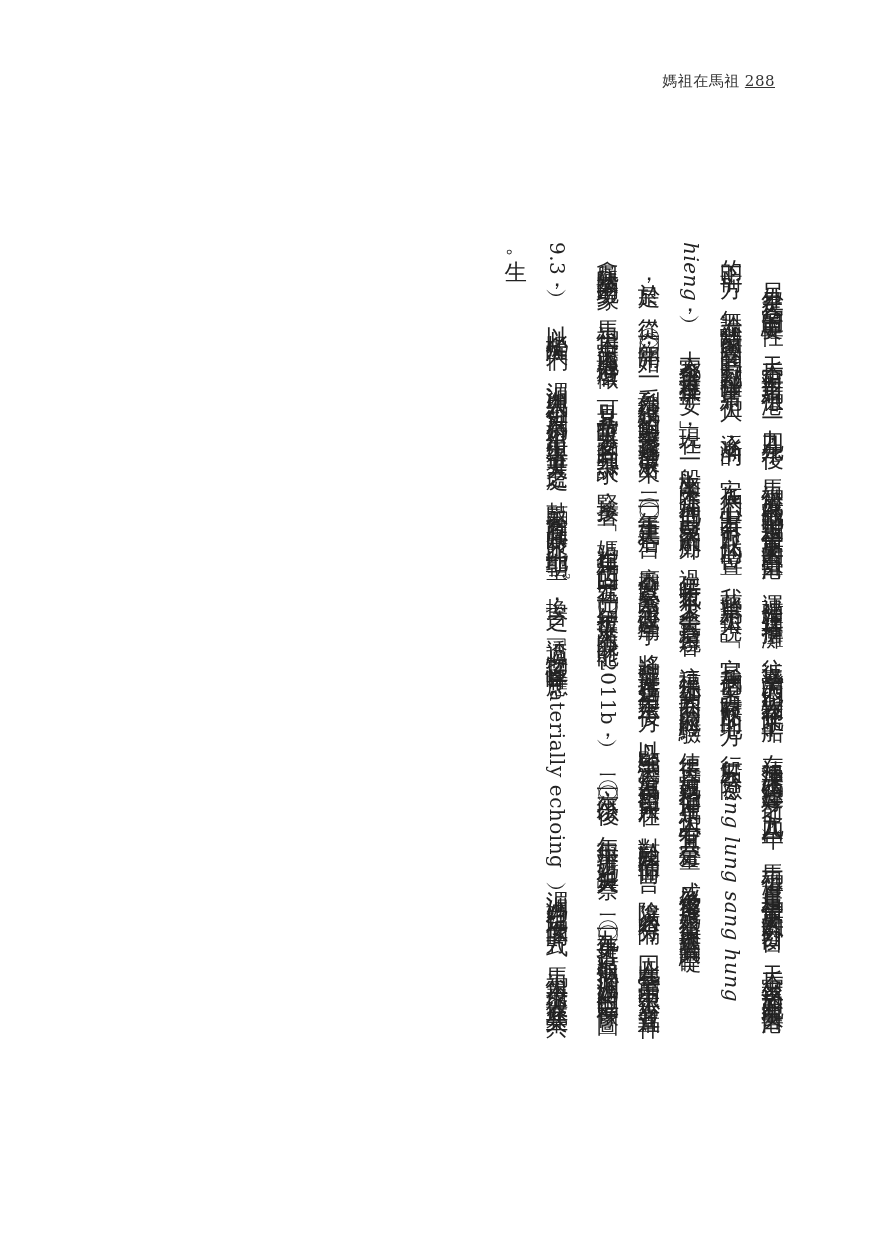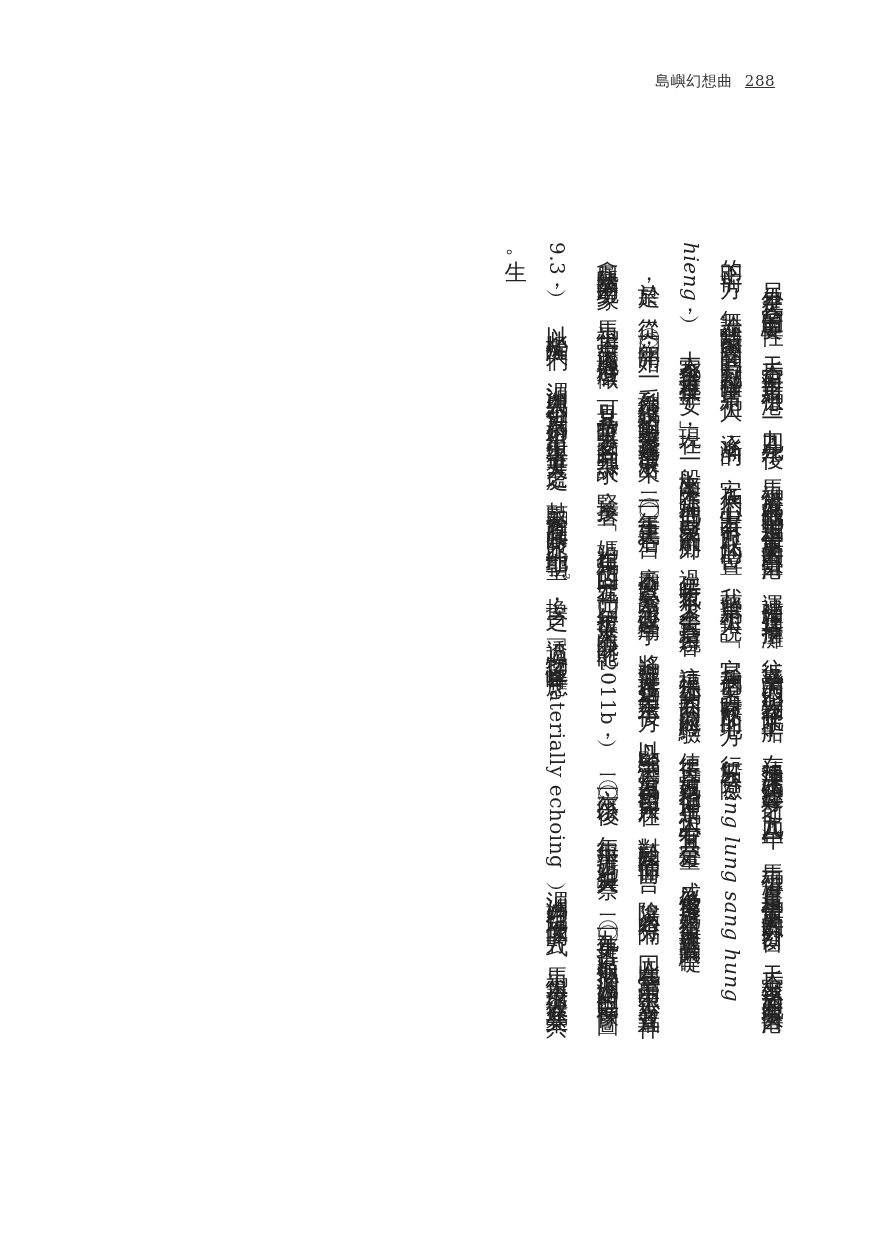--- a/index.html
+++ b/index.html
@@ -1,33 +1,33 @@
 <!DOCTYPE html>
 <html><head>
 <meta charset="utf-8">
 <style>
   html, body { margin: 0; padding: 0; background: #ffffff; }
   body { width: 875px; height: 1241px; position: relative; overflow: hidden;
          font-family: "DejaVu Serif", "Liberation Serif", serif; color: #222; }
   .running-head { position: absolute; top: 72px; right: 100px; font-size: 15px;
                   color: #333; letter-spacing: 0.5px; }
-  .running-head .pg { margin-left: 12px; text-decoration: underline; }
+  .running-head .pg { margin-left: 5px; text-decoration: underline; }
   .body-text { position: absolute; top: 242px; right: 82px; width: 650px; height: 760px;
                writing-mode: vertical-rl; font-size: 22.5px; line-height: 41.2px;
                letter-spacing: 4.6px; text-align: justify; }
   .body-text p { margin: 0; text-indent: 1em; }
   .rom { font-family: "DejaVu Serif", serif; letter-spacing: 0.5px; font-size: 20px; }
   .it { font-style: italic; }
   sup.fn { font-size: 10px; vertical-align: super; letter-spacing: 0; }
 </style>
 </head>
 <body>
 
 <div class="running-head">
-  <span>島嶼幻想曲</span><span class="pg">288</span>
+  <span>媽祖在馬祖</span><span class="pg">288</span>
 </div>
 
 <div class="body-text">
   <p>
     <span>另外是天后宮的重要性。天后宮正對著馬祖港，一九四九年後，馬祖港成為戰地時期馬祖最重要的對臺港口，運補艦在這裡搶灘，往返臺灣的人們與貨物在此上下船。在福澳深水碼頭建好之前（一九八四年），馬祖港一直是馬祖最重要的對外窗口。天后宮坐落於如此重要港口的正前方，無論在離家與團圓的時刻都陪伴著馬祖人。逐漸的，它在人們心中占有不可取代的位置。我曾聽馬祖人說：「它是我們要出去時候船的地方。行船三分險（</span><span class="it rom">kiang lung sang hung hieng</span><span>），大家都會去燒香保平安。」現在，一般南竿人除了拜他們自己聚落的廟外，過年時也有不少人會去天后宮燒香。這種從小到大共同的航海經驗，使得天后宮或媽祖信仰在馬祖人心中有其一定分量，成為後來發展媽祖祭典與進香的基礎。</span>
   </p>
   <p>
     <span>於是，從二〇〇〇年開始，一系列環繞媽祖的宗教實踐逐漸發展出來。二〇〇一年重建天后宮，廟委會以墓穴為中心改建廟宇，將神龕安排在媽祖墓穴正後方，以凸顯馬港天后宮為媽祖靈穴所在。對於民間信仰而言，陰陽必須分隔，因此在臺灣廟宇中很少有並置神龕與陵墓的現象。馬祖天后宮大膽地這麼做，可見其希望吸引香客的強烈訴求。緊接著，「媽祖在馬祖」的口號在二〇〇四年被提出來（陳財能，</span><span class="rom">2011b</span><span>），二〇〇六年以後，年年舉辦「媽祖升天祭」。二〇〇九年更打造出類似於湄洲媽祖的巨神像（圖</span><span class="rom">9.3</span><span>），以此提醒人們：湄洲與馬祖分別為媽祖出生與得道升天之處，鼓勵香客應同時來此二地朝聖。</span><sup class="fn">3</sup><span>換言之，透過「物質性呼應」（</span><span class="rom">materially echoing</span><span>）湄洲媽祖巨神像的方式，馬祖人尋求與彼岸共榮共生。</span>
   </p>
 </div>

